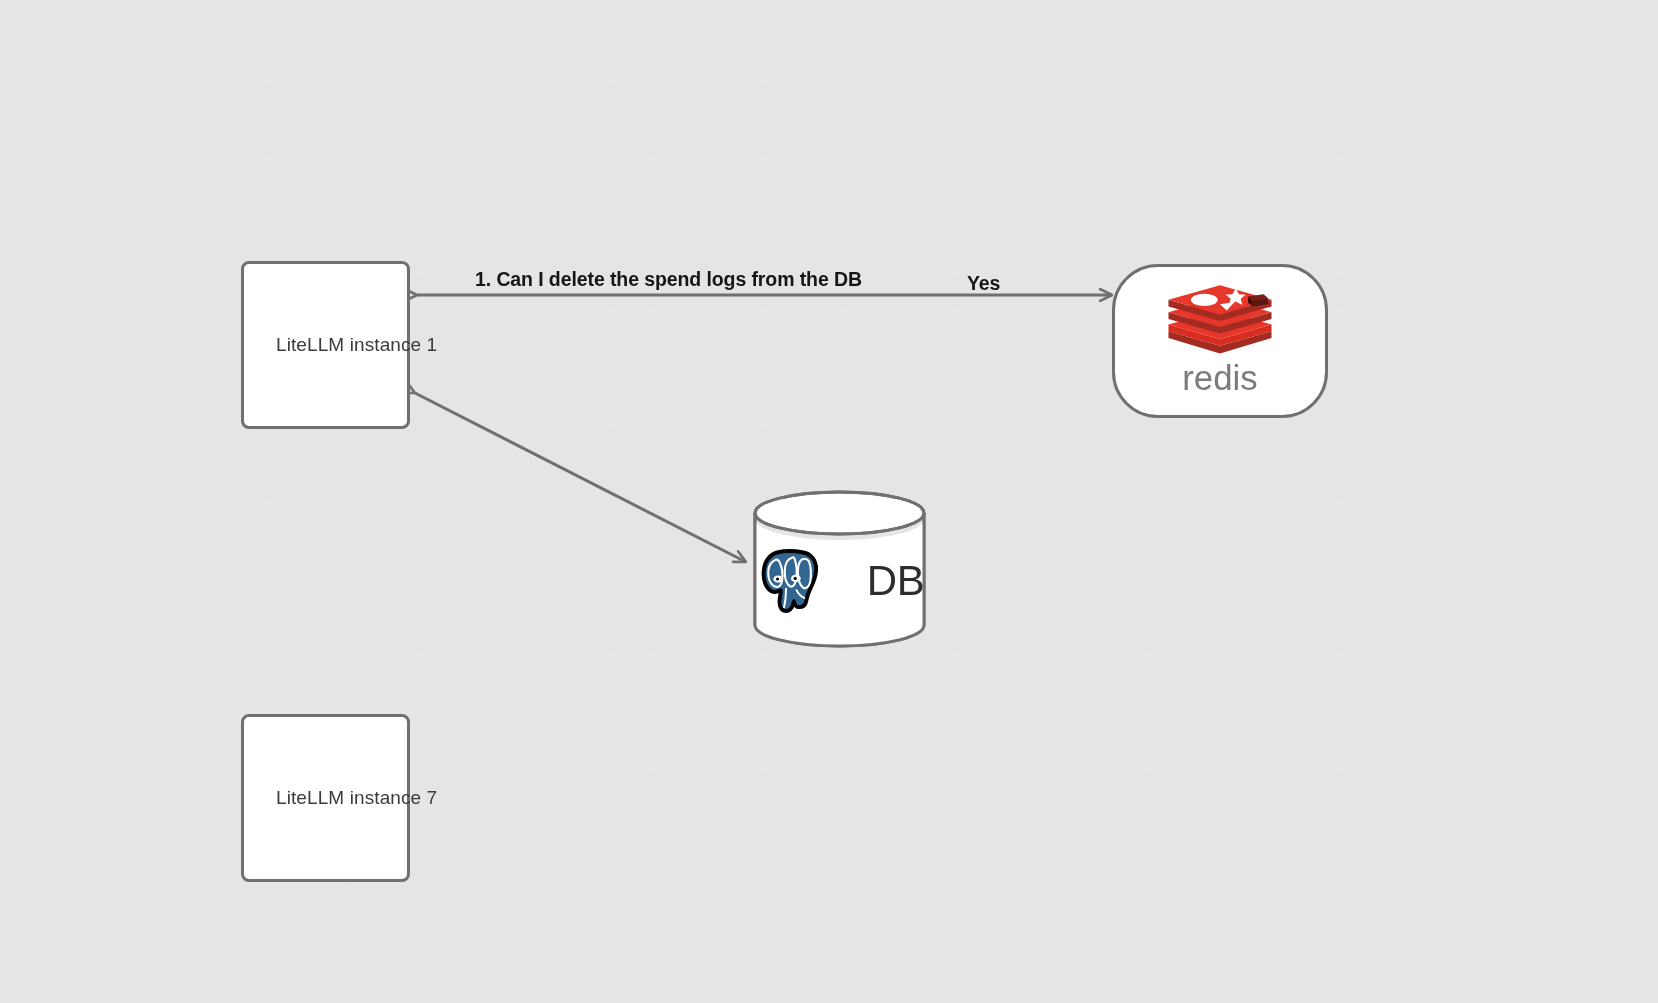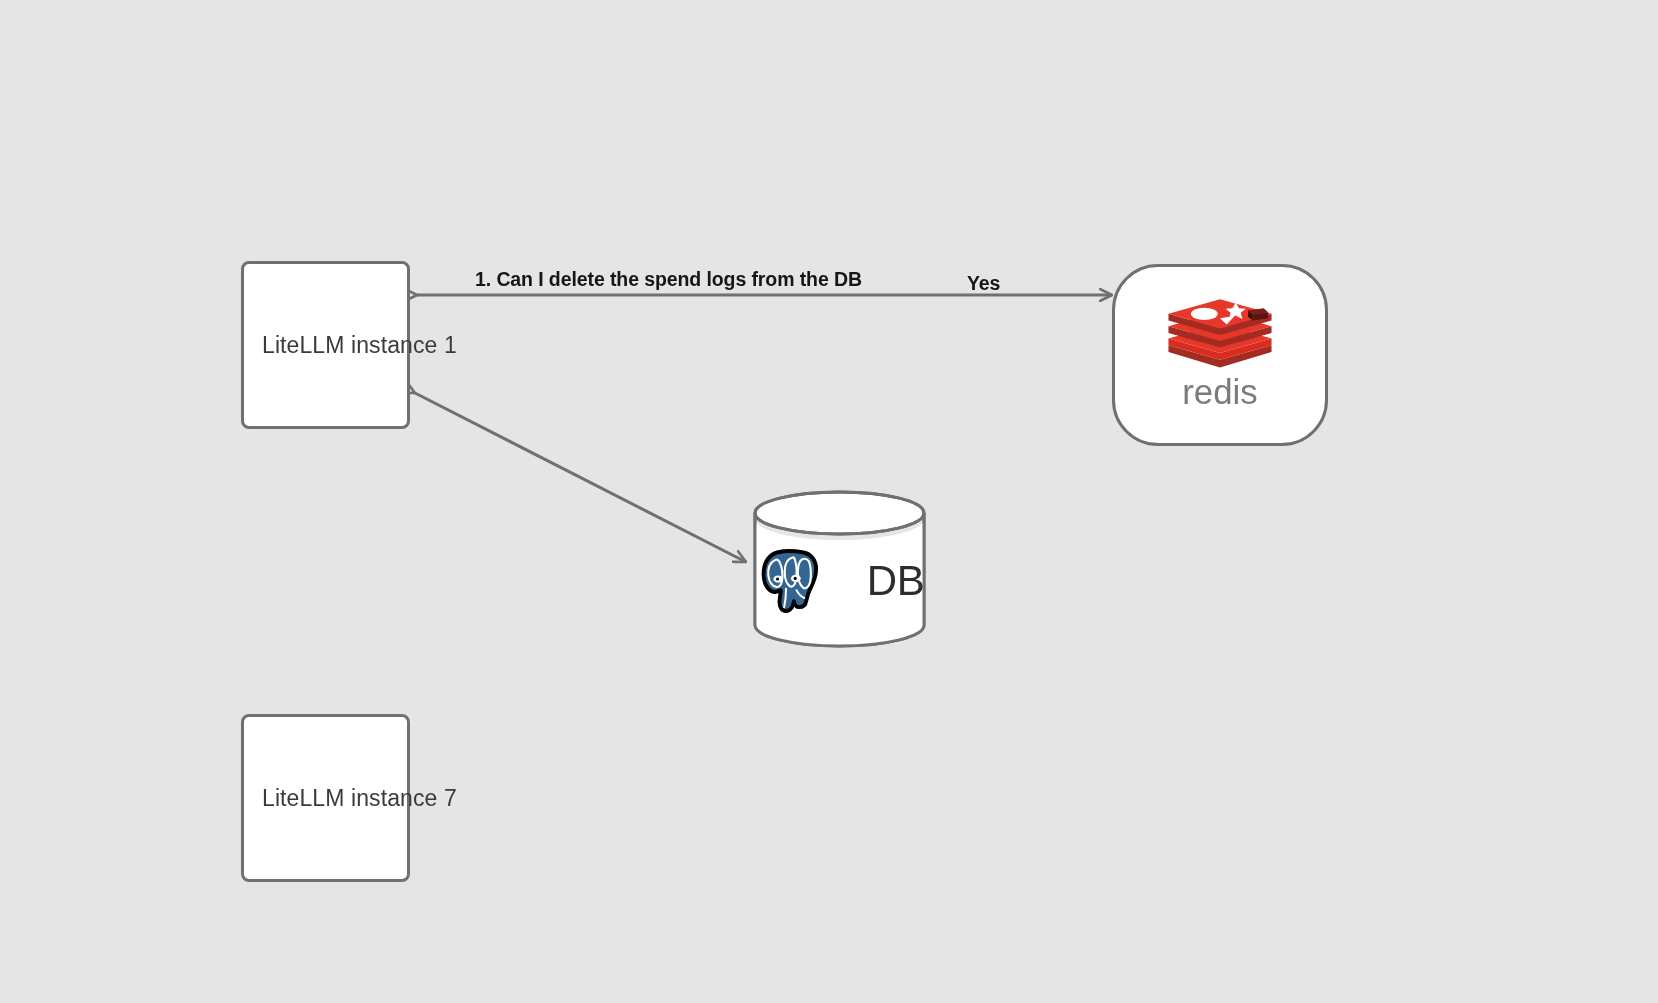--- a/index.html
+++ b/index.html
@@ -33,39 +33,39 @@
     position: absolute;
     background: #ffffff;
     border: 3px solid #707070;
     border-radius: 8px;
     box-sizing: border-box;
     display: flex;
     align-items: center;
     justify-content: flex-start;
   }
   .node-box .node-label {
-    font-size: 23px;
+    font-size: 19px;
     color: #3b3b3b;
     font-family: "Liberation Sans", sans-serif;
-    padding-left: 18px;
+    padding-left: 32px;
     letter-spacing: 0.1px;
     white-space: nowrap;
   }
 
   #litellm-1 { left: 241px; top: 261px; width: 169px; height: 168px; }
   #litellm-2 { left: 241px; top: 488px; width: 169px; height: 168px; }
   #litellm-3 { left: 241px; top: 714px; width: 169px; height: 168px; }
 
   
   #redis-node {
     position: absolute;
     left: 1112px;
     top: 264px;
     width: 216px;
-    height: 182px;
+    height: 154px;
     background: #ffffff;
     border: 3px solid #707070;
     border-radius: 46px;
     box-sizing: border-box;
   }
   #redis-logo-wrap {
     position: absolute;
     left: 0; top: 0; right: 0; bottom: 0;
     display: flex;
     flex-direction: column;

